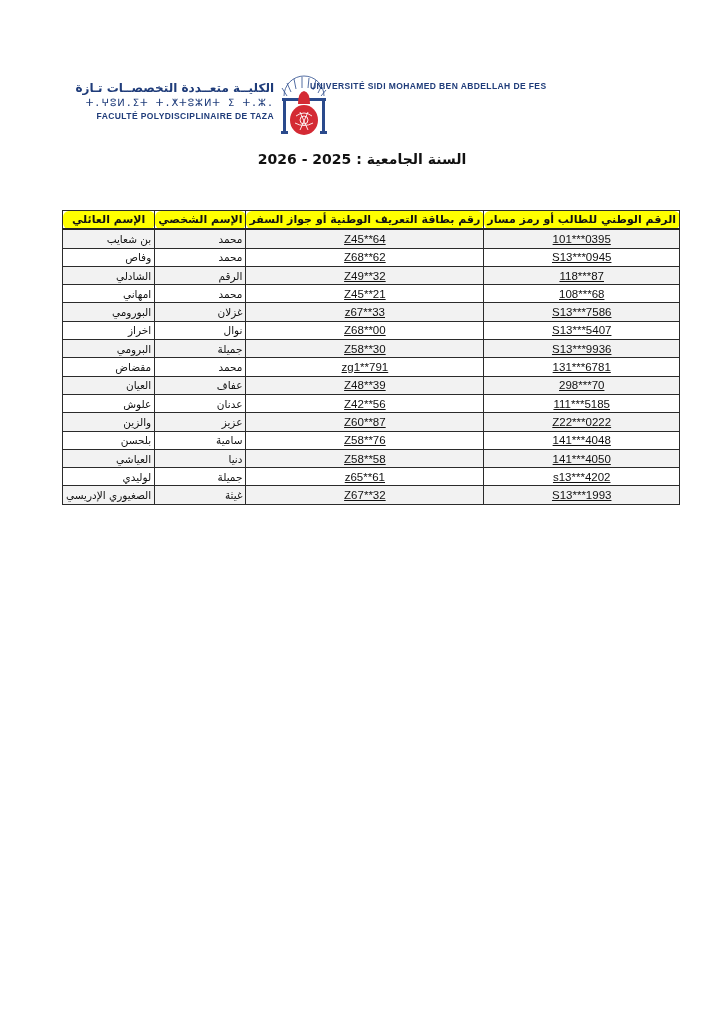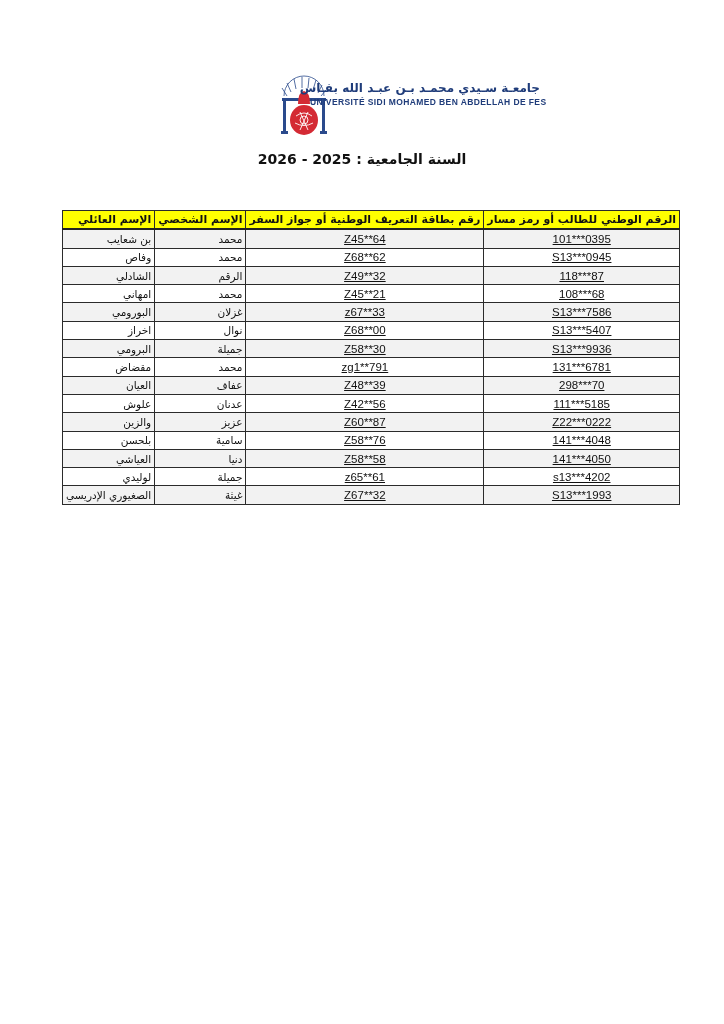--- a/index.html
+++ b/index.html
@@ -21,27 +21,32 @@
     table.list { position: absolute; left: 62px; top: 210px; border-collapse: collapse;
                  direction: rtl; font-family: "Liberation Sans", sans-serif; font-size: 11.5px; }
     table.list th, table.list td { border: 1px solid #2b2b2b; height: 17.3px; padding: 0 3px; white-space: nowrap; }
     table.list th { background: #ffff00; font-weight: bold; font-size: 11px; font-family: "DejaVu Sans", sans-serif; border-bottom: 2px solid #222; }
     table.list tr:nth-child(odd) td { background: #f2f2f2; }
     table.list tr:nth-child(even) td { background: #ffffff; }
     .c-id { width: 145px; text-align: center; }
     .c-cin { width: 181px; text-align: center; }
     .c-first { width: 77px; text-align: right; font-family: "DejaVu Sans", sans-serif; font-size: 10.5px; }
     .c-last { width: 79px; text-align: right; font-family: "DejaVu Sans", sans-serif; font-size: 10.5px; }
-    th.c-first, th.c-last, th.c-id, th.c-cin { text-align: right; }
+    th.c-first, th.c-last, th.c-id, th.c-cin { text-align: center; border-radius: 6px; }
     table.list td.c-id, table.list td.c-cin { direction: ltr; text-decoration: underline; }
   </style>
 </head>
 <body>
 
 <div class="letterhead">
+  <div class="lh-left">
+    <div class="lh-ar">الكليــة متعــددة التخصصــات تـازة</div>
+    <div class="lh-tif">ⵜ.ⵖⵓⵍ.ⵉⵜ ⵜ.ⵅⵜⵓⵣⵍⵜ ⵉ ⵜ.ⵣ.</div>
+    <div class="lh-fr">FACULTÉ POLYDISCIPLINAIRE DE TAZA</div>
+  </div>
 
   <svg class="emblem" viewBox="0 0 52 64">
     <g stroke="#2a4a8c" stroke-width="0.8" fill="none">
       <path d="M6 22 A20 20 0 0 1 46 22"></path>
       <path d="M9 22 L4 14 M13 18 L9 9 M18 15 L16 5 M24 14 L24 3 M30 14 L31 4 M35 16 L38 6 M40 19 L44 11 M43 22 L48 16"></path>
     </g>
     <rect x="4" y="24" width="44" height="3" fill="#2a4a8c"></rect>
     <rect x="5" y="27" width="3" height="30" fill="#2a4a8c"></rect>
     <rect x="44" y="27" width="3" height="30" fill="#2a4a8c"></rect>
     <rect x="3" y="57" width="7" height="3" fill="#2a4a8c"></rect>
@@ -50,21 +55,20 @@
     <ellipse cx="26" cy="46" rx="14" ry="15" fill="#d42a34"></ellipse>
     <g stroke="#ffffff" stroke-width="0.9" fill="none">
       <path d="M18 42 Q26 36 34 42"></path>
       <path d="M17 49 Q26 54 35 49"></path>
       <path d="M22 38 L30 56 M30 38 L22 56"></path>
       <circle cx="26" cy="46" r="4"></circle>
     </g>
   </svg>
 
   <div class="lh-right">
-    <div class="lh-ar">جامعـة سـيدي محمـد بـن عبـد الله بفـاس</div>
     <div class="lh-fr">UNIVERSITÉ SIDI MOHAMED BEN ABDELLAH DE FES</div>
   </div>
 </div>
 
 <div class="title-block">
   <div class="title-line">السنة الجامعية : 2025 - 2026</div>
 </div>
 
 <table class="list">
   <thead>

